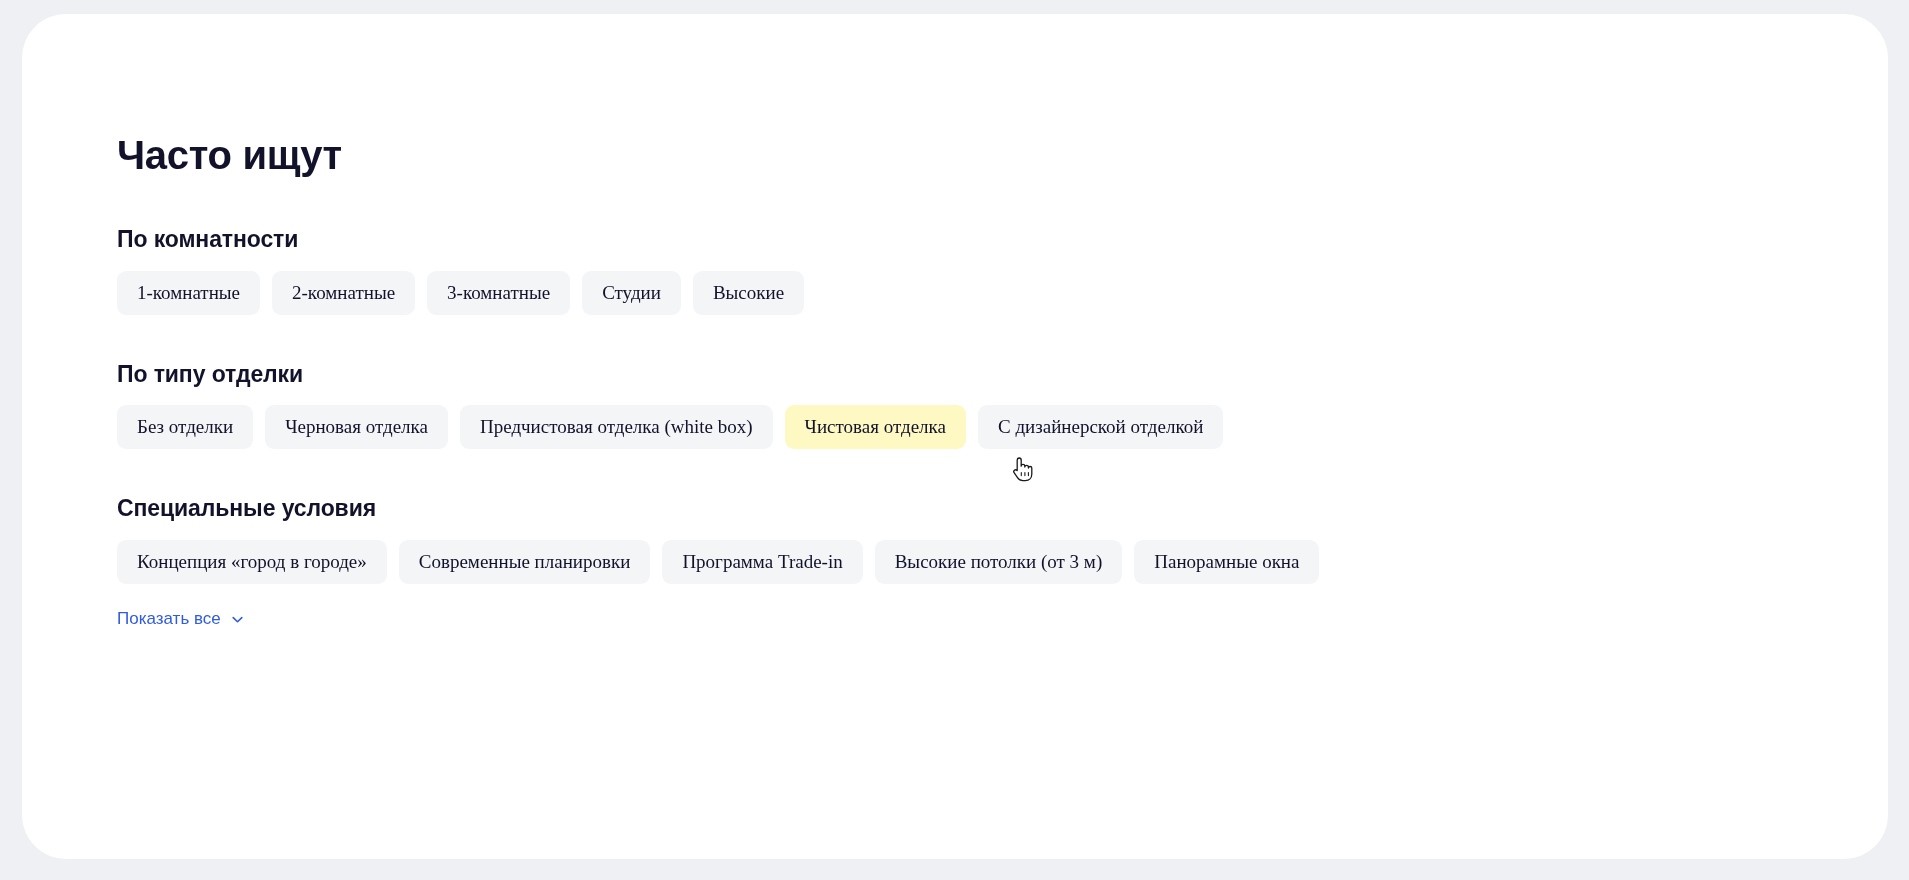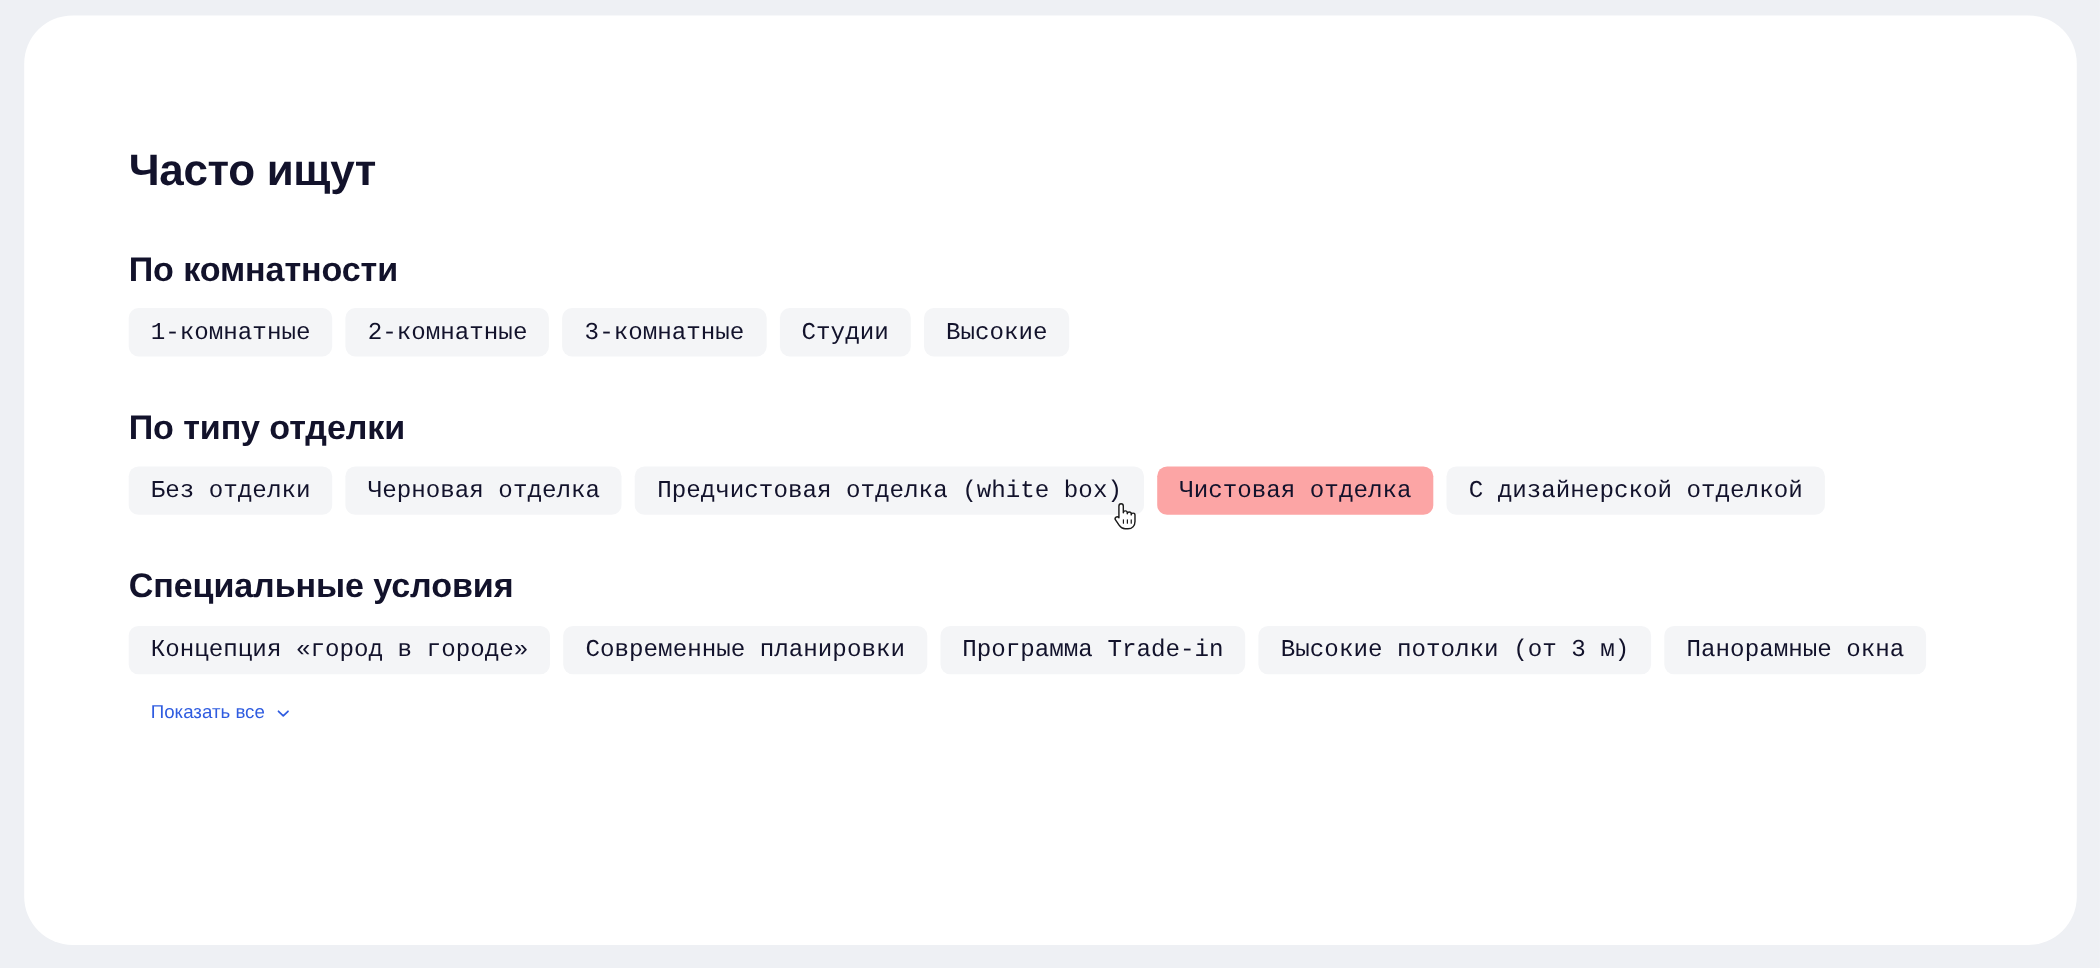--- a/index.html
+++ b/index.html
@@ -49,21 +49,21 @@
   }
 
   .section {
     margin-top: 46px;
   }
   .section.first {
     margin-top: 48px;
   }
 
   .section-title {
-    font-size: 31px;
+    font-size: 23px;
     font-weight: 700;
     color: #12122b;
     letter-spacing: -0.1px;
     margin: 0 0 17px 0;
     line-height: 1.2;
   }
 
   .chip-rows {
     display: flex;
     flex-direction: column;
@@ -78,50 +78,49 @@
 
   .chip {
     display: inline-flex;
     align-items: center;
     justify-content: center;
     height: 44px;
     padding: 0 20px;
     background: #f4f5f7;
     border: none;
     border-radius: 9px;
-    font-family: Liberation Mono, monospace;
-    font-size: 22px;
+    font-family: Liberation Serif, serif;
+    font-size: 19px;
     font-weight: 400;
     color: #12122b;
     white-space: nowrap;
     cursor: pointer;
     box-sizing: border-box;
   }
 
   .chip.hovered {
-    background: #fca5a5;
+    background: #fef9c3;
   }
 
   .show-all-wrap {
     margin-top: 26px;
   }
 
   .show-all {
     display: inline-flex;
     align-items: center;
     gap: 9px;
     background: none;
     border: none;
     padding: 0;
     font-family: "Liberation Sans", sans-serif;
     font-size: 17px;
     color: #2f5ce0;
     cursor: pointer;
     line-height: 1;
-    margin-left: 20px;
   }
 
   .chevron {
     display: inline-flex;
     align-items: center;
     justify-content: center;
     width: 15px;
     height: 15px;
     margin-top: 2px;
   }

